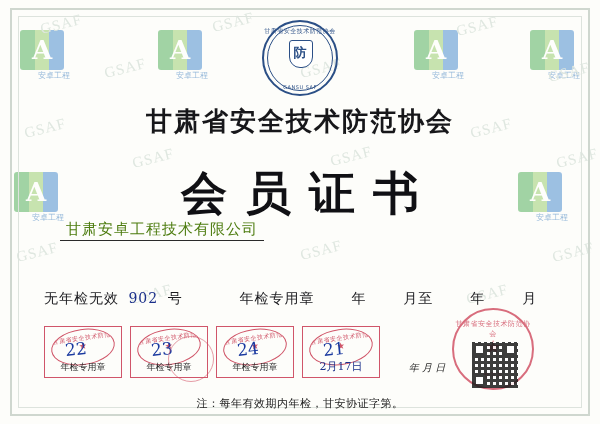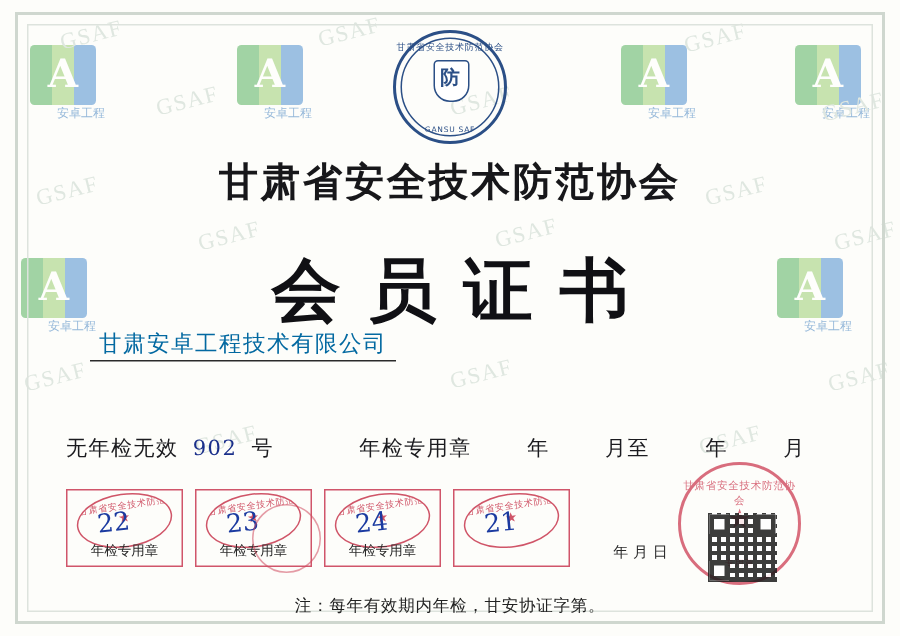--- a/index.html
+++ b/index.html
@@ -179,21 +179,21 @@
     color: #101014;
     margin-top: 13px;
   }
 
   
   .company-line {
     position: absolute;
     left: 60px;
     top: 220px;
     font-size: 15px;
-    color: #0369a1;
+    color: #4d7c0f;
     font-family: "DejaVu Sans", sans-serif;
     letter-spacing: 1px;
   }
   .company-line .underline {
     display: inline-block;
     border-bottom: 1px solid #2a2a2a;
     padding: 0 6px 1px 6px;
   }
 
   .body-line {
@@ -516,23 +516,26 @@
         <span>年检专用章</span>
       </div>
     </div>
 
     <div class="stamp-cell" style="left:258px;">
       <div class="red-stamp">
         <span class="inner-line">甘肃省安全技术防范</span>
         <span class="star">★</span>
       </div>
       <div class="blue-num">21</div>
-    </div>
-
-    <div class="plain-cell" style="left:344px;">
+      <div class="label">
+        <span class="hw">2月17日</span>
+      </div>
+    </div>
+
+    <div class="plain-cell" style="left:344px;font-style:italic;">
       <div class="label">年          月  日</div>
     </div>
   </div>
 
   <div class="seal-small"></div>
 
   <div class="official-seal">
     <div class="s-text-top">甘肃省安全技术防范协会</div>
     <div class="s-star">★</div>
     <div class="s-mid"></div>

